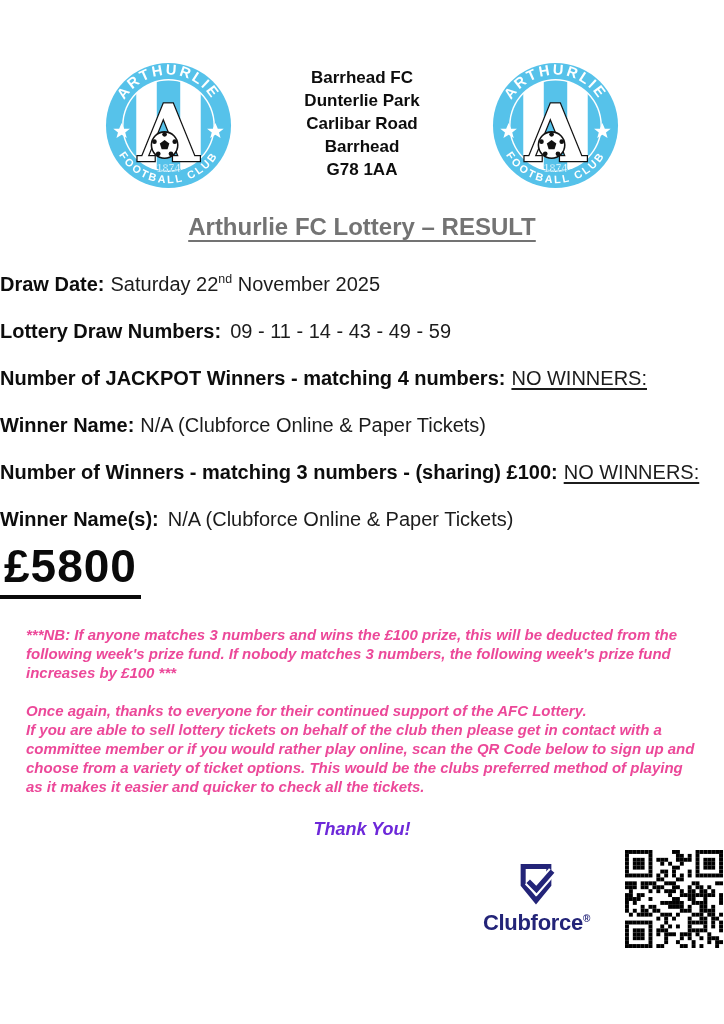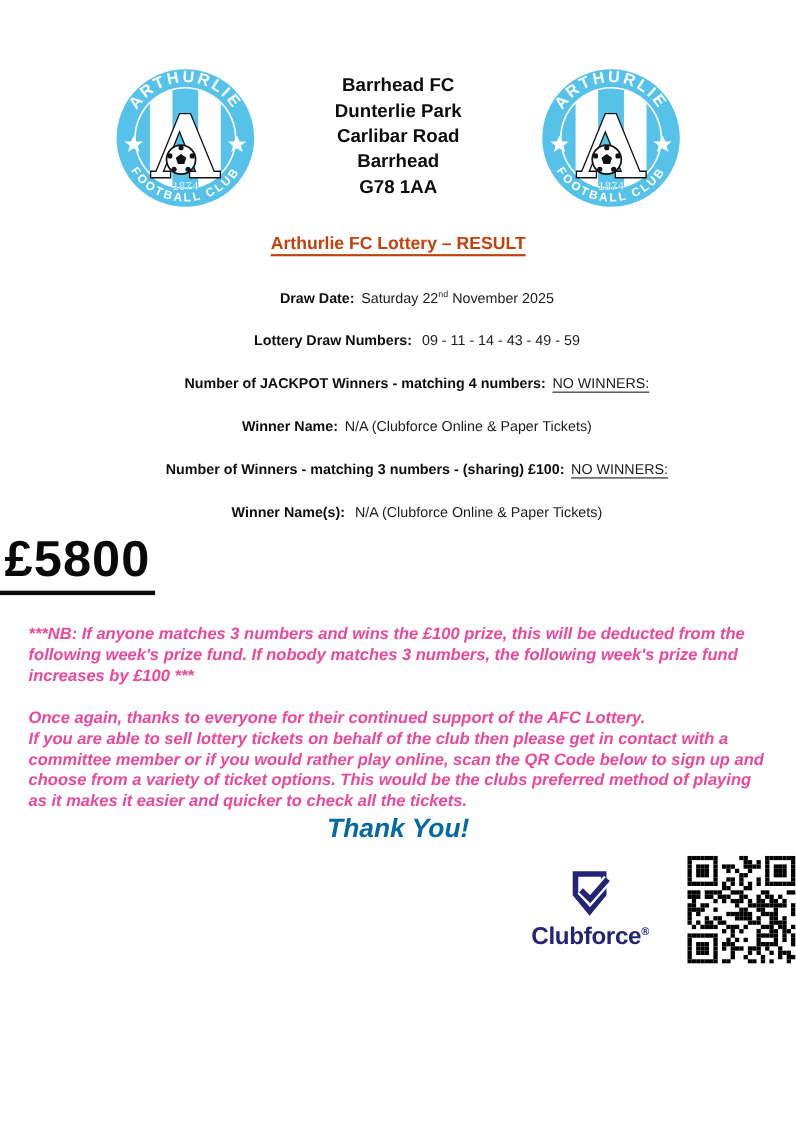--- a/index.html
+++ b/index.html
@@ -20,25 +20,25 @@
   }
   .badge { width:127px; height:127px; flex:0 0 auto; }
   .address {
     width:232px; padding-top:4px; text-align:center;
     font-weight:bold; font-size:17px; line-height:23px; color:#0d0d0d;
   }
   .address div { white-space:nowrap; }
   
   .title-row { text-align:center; margin-top:24px; }
   .page-title {
-    display:inline-block; font-size:16px; font-weight:bold; color:#c2410c;
+    display:inline-block; font-size:24px; font-weight:bold; color:#737373;
     text-decoration:underline; text-underline-offset:5px; text-decoration-thickness:2px;
   }
   
-  .line { text-align:center; font-size:13px; color:#1c1c1c;padding-left:34px; }
+  .line { font-size:20px; color:#1c1c1c; }
   .l-first { margin-top:32px; }
   .line + .line { margin-top:24px; }
   .lbl { font-weight:bold; color:#0d0d0d; }
   .val { margin-left:6px; }
   .uval { margin-left:6px; text-decoration:underline; text-underline-offset:3px; }
   sup.sp { font-size:62%; vertical-align:super; line-height:0; }
   
   .prize-line {
     margin-top:42px; text-align:center;
     font-size:17px; font-weight:bold; color:#0a0a0a;
@@ -53,22 +53,22 @@
   
   .para {
     width:676px; margin:0 auto; padding:0 2px; text-align:left;
     font-size:15px; font-weight:bold; font-style:italic;
     line-height:19px; color:#ec4899;
   }
   .p-nb { margin-top:26px; }
   .p-thanks { margin-top:19px; }
   .p-sell { }
   .thank-you {
-    margin-top:2px; text-align:center;
-    font-size:24px; font-weight:bold; font-style:italic; color:#0369a1;
+    margin-top:23px; text-align:center;
+    font-size:18px; font-weight:bold; font-style:italic; color:#6d28d9;
   }
   
   .footer {
     margin-top:10px; display:flex; justify-content:flex-end; align-items:center; gap:34px;
   }
   .clubforce { display:flex; flex-direction:column; align-items:center; gap:4px; }
   .clubforce-word {
     font-size:22px; font-weight:bold; letter-spacing:-0.3px;
   }
   .clubforce-word sup { font-size:10px; vertical-align:super; }

